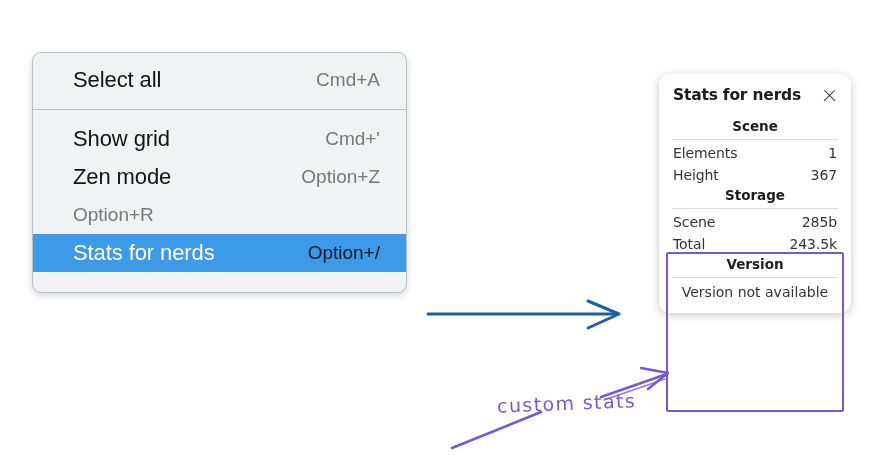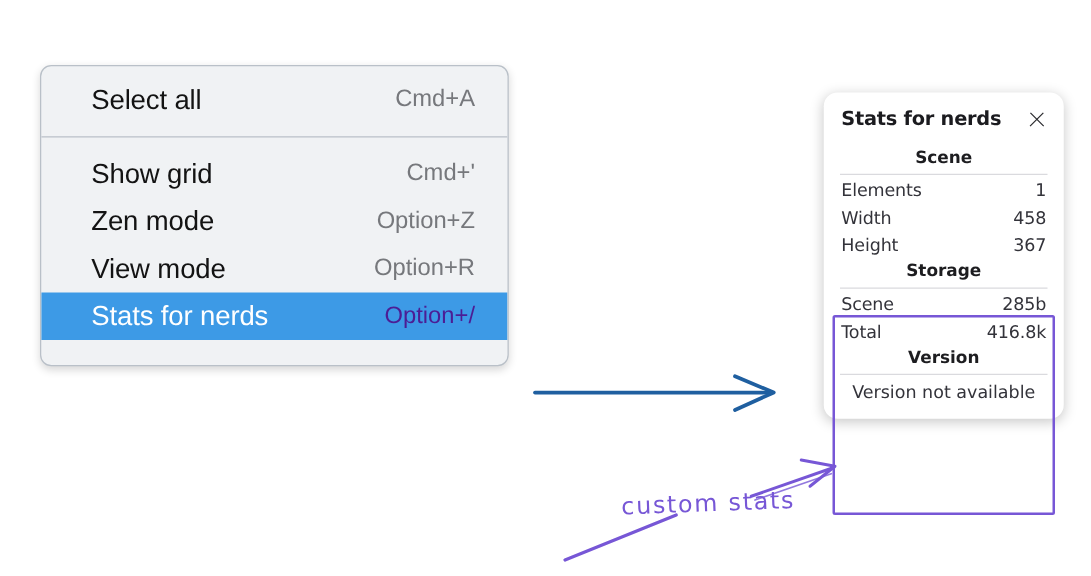--- a/index.html
+++ b/index.html
@@ -56,21 +56,21 @@
   }
   .menu-item .shortcut {
     font-size: 19px;
     color: #76787c;
     white-space: nowrap;
   }
   .menu-item.selected {
     background: #3d9ae6;
   }
   .menu-item.selected .label { color: #ffffff; }
-  .menu-item.selected .shortcut { color: #4c1d95; }
+  .menu-item.selected .shortcut { color: #0f172a; }
   .menu-footer { height: 20px; }
 
   
   .stats-panel {
     position: absolute;
     left: 659px;
     top: 74px;
     width: 192px;
     background: #ffffff;
     border-radius: 11px;
@@ -190,21 +190,20 @@
   <div class="menu-group second">
     <div class="menu-item">
       <span class="label">Show grid</span>
       <span class="shortcut">Cmd+'</span>
     </div>
     <div class="menu-item">
       <span class="label">Zen mode</span>
       <span class="shortcut">Option+Z</span>
     </div>
     <div class="menu-item">
-      <span class="label">View mode</span>
       <span class="shortcut">Option+R</span>
     </div>
     <div class="menu-item selected">
       <span class="label">Stats for nerds</span>
       <span class="shortcut">Option+/</span>
     </div>
   </div>
 
   <div class="menu-footer"></div>
 </div>
@@ -216,37 +215,33 @@
     <span class="close-icon"></span>
   </div>
 
   <div class="section-head">Scene</div>
   <div class="hr"></div>
   <div class="srow">
     <span class="k">Elements</span>
     <span class="v">1</span>
   </div>
   <div class="srow">
-    <span class="k">Width</span>
-    <span class="v">458</span>
-  </div>
-  <div class="srow">
     <span class="k">Height</span>
     <span class="v">367</span>
   </div>
 
   <div class="section-head">Storage</div>
   <div class="hr"></div>
   <div class="srow">
     <span class="k">Scene</span>
     <span class="v">285b</span>
   </div>
   <div class="srow">
     <span class="k">Total</span>
-    <span class="v">416.8k</span>
+    <span class="v">243.5k</span>
   </div>
 
   <div class="section-head">Version</div>
   <div class="hr"></div>
   <div class="version-line">Version not available</div>
 </div>
 
 <div class="purple-box"></div>
 
 <svg class="anno-svg" viewBox="0 0 873 461">

